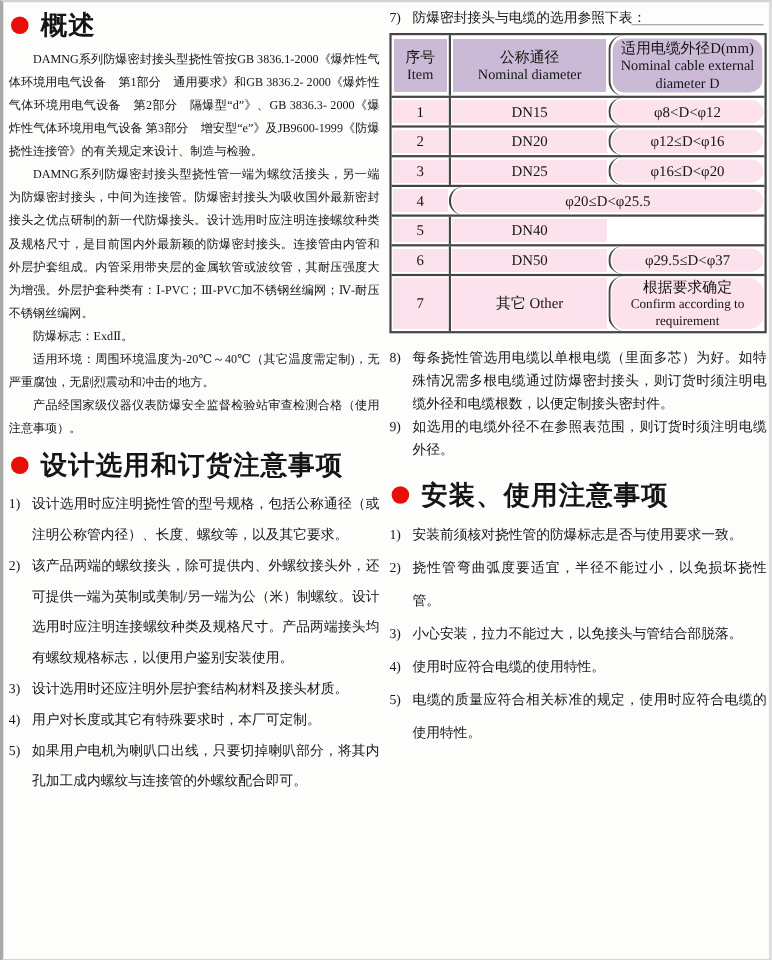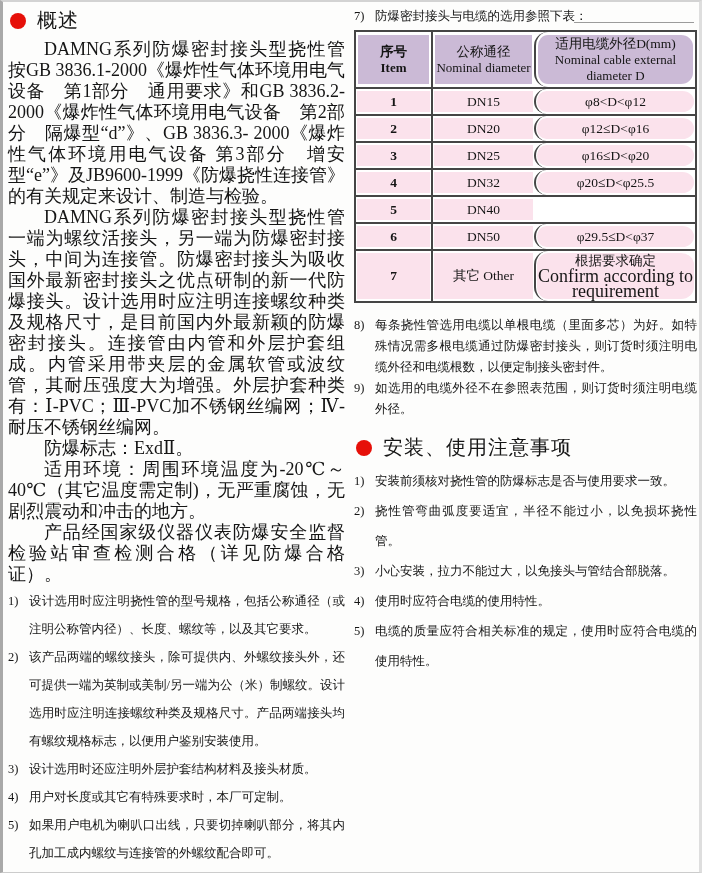--- a/index.html
+++ b/index.html
@@ -9,23 +9,23 @@
     font-family:"Liberation Serif","DejaVu Serif",serif;
     border-left:3px solid #a9a9a9; border-top:2px solid #d3d3d3;
     border-right:3px solid #dedede; border-bottom:1px solid #cccccc;
   }
   .cols { display:flex; gap:9px; padding:3px 2px 0 5px; }
   .col-left { width:337px; flex:none; }
   .col-right { flex:1; min-width:0; }
 
   .sec-head { display:flex; align-items:center; gap:11px; margin:2px 0 5px 2px; }
   .bullet { width:16px; height:16px; border-radius:50%; background:#e61009; flex:none; }
-  .sec-title { font-size:20px; font-weight:normal; letter-spacing:1px; white-space:nowrap; }
-
-  .para { margin:0; font-size:18px; line-height:21px; text-indent:2em; text-align:justify; }
+  .sec-title { font-size:24px; font-weight:bold; letter-spacing:1px; white-space:nowrap; }
+
+  .para { margin:0; font-size:11px; line-height:21px; text-indent:2em; text-align:justify; }
 
   .nitem { display:flex; }
   .nitem .num { flex:none; width:21px; }
   .nitem .txt { flex:1; min-width:0; text-align:justify; }
 
   .design-list { margin-top:2px; }
   .design-list .nitem { font-size:12.5px; line-height:28px; }
 
   .col-right .nitem { font-size:12.5px; line-height:21px; }
   .col-right .nitem.n7 { line-height:19px; margin-top:2px; }
@@ -34,27 +34,27 @@
   .trow { display:flex; border-top:2px solid #454545; align-items:stretch; }
   .trow:first-child { border-top:none; }
   .tc {
     box-sizing:border-box; padding:2px 1px;
     background:#fbe2ec; background-clip:content-box;
     border-left:2px solid #454545;
     display:flex; flex-direction:column; align-items:center; justify-content:center;
     text-align:center;
   }
   .tc:first-child { border-left:none; }
-  .c1 { width:75px; flex:none;font-weight:bold; }
-  .c2 { width:103px; flex:none; }
+  .c1 { width:52px; flex:none; }
+  .c2 { width:145px; flex:none; }
   .c3 { flex:1; min-width:0;border-radius:14px; }
   .thead .tc { background-color:#cbbad6; font-size:13.5px; line-height:17px; padding:3px 2px; }
   .thead .hen { font-size:13px; line-height:16px; }
   .trow.tbody .tc { font-size:13.5px; min-height:25px; }
-  .range-en { font-size:18px; line-height:15px; }
+  .range-en { font-size:12px; line-height:15px; }
   .row7-zh { line-height:16px; }
 
   .install-head { margin-top:14px; }
   .install-list .nitem { line-height:30px; }
 
   .scan-line { position:absolute; top:20px; right:5px; width:120px; height:1px; background:#9b9b9b; }
 </style>
 </head>
 <body>
 
@@ -64,22 +64,26 @@
 
     <div class="col-left">
       <div class="sec-head">
         <span class="bullet"></span>
         <span class="sec-title">概述</span>
       </div>
       <p class="para">DAMNG系列防爆密封接头型挠性管按GB 3836.1-2000《爆炸性气体环境用电气设备　第1部分　通用要求》和GB 3836.2- 2000《爆炸性气体环境用电气设备　第2部分　隔爆型“d”》、GB 3836.3- 2000《爆炸性气体环境用电气设备 第3部分　增安型“e”》及JB9600-1999《防爆挠性连接管》的有关规定来设计、制造与检验。</p>
       <p class="para">DAMNG系列防爆密封接头型挠性管一端为螺纹活接头，另一端为防爆密封接头，中间为连接管。防爆密封接头为吸收国外最新密封接头之优点研制的新一代防爆接头。设计选用时应注明连接螺纹种类及规格尺寸，是目前国内外最新颖的防爆密封接头。连接管由内管和外层护套组成。内管采用带夹层的金属软管或波纹管，其耐压强度大为增强。外层护套种类有：Ⅰ-PVC；Ⅲ-PVC加不锈钢丝编网；Ⅳ-耐压不锈钢丝编网。</p>
       <p class="para">防爆标志：ExdⅡ。</p>
       <p class="para">适用环境：周围环境温度为-20℃～40℃（其它温度需定制)，无严重腐蚀，无剧烈震动和冲击的地方。</p>
-      <p class="para">产品经国家级仪器仪表防爆安全监督检验站审查检测合格（详见防爆合格证）。</p>
-
+      <p class="para">产品经国家级仪器仪表防爆安全监督检验站审查检测合格（使用注意事项）。</p>
+
+      <div class="sec-head" style="margin-top:6px;">
+        <span class="bullet"></span>
+        <span class="sec-title">设计选用和订货注意事项</span>
+      </div>
       <div class="design-list">
         <div class="nitem">
           <span class="num">1)</span>
           <span class="txt">设计选用时应注明挠性管的型号规格，包括公称通径（或注明公称管内径）、长度、螺纹等，以及其它要求。</span>
         </div>
         <div class="nitem">
           <span class="num">2)</span>
           <span class="txt">该产品两端的螺纹接头，除可提供内、外螺纹接头外，还可提供一端为英制或美制/另一端为公（米）制螺纹。设计选用时应注明连接螺纹种类及规格尺寸。产品两端接头均有螺纹规格标志，以便用户鉴别安装使用。</span>
         </div>
         <div class="nitem">
@@ -129,21 +133,20 @@
           <div class="tc c2">DN20</div>
           <div class="tc c3">φ12≤D&lt;φ16</div>
         </div>
         <div class="trow tbody">
           <div class="tc c1">3</div>
           <div class="tc c2">DN25</div>
           <div class="tc c3">φ16≤D&lt;φ20</div>
         </div>
         <div class="trow tbody">
           <div class="tc c1">4</div>
-          <div class="tc c2">DN32</div>
           <div class="tc c3">φ20≤D&lt;φ25.5</div>
         </div>
         <div class="trow tbody">
           <div class="tc c1">5</div>
           <div class="tc c2">DN40</div>
         </div>
         <div class="trow tbody">
           <div class="tc c1">6</div>
           <div class="tc c2">DN50</div>
           <div class="tc c3">φ29.5≤D&lt;φ37</div>

